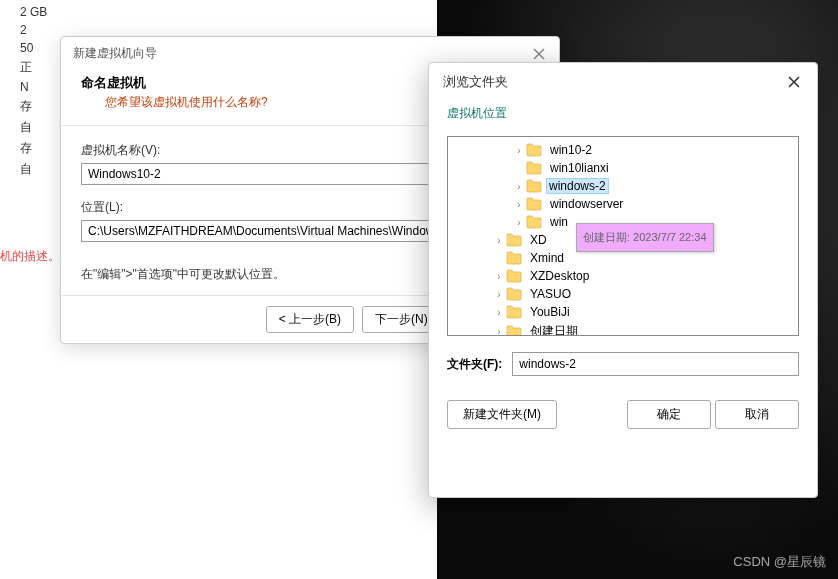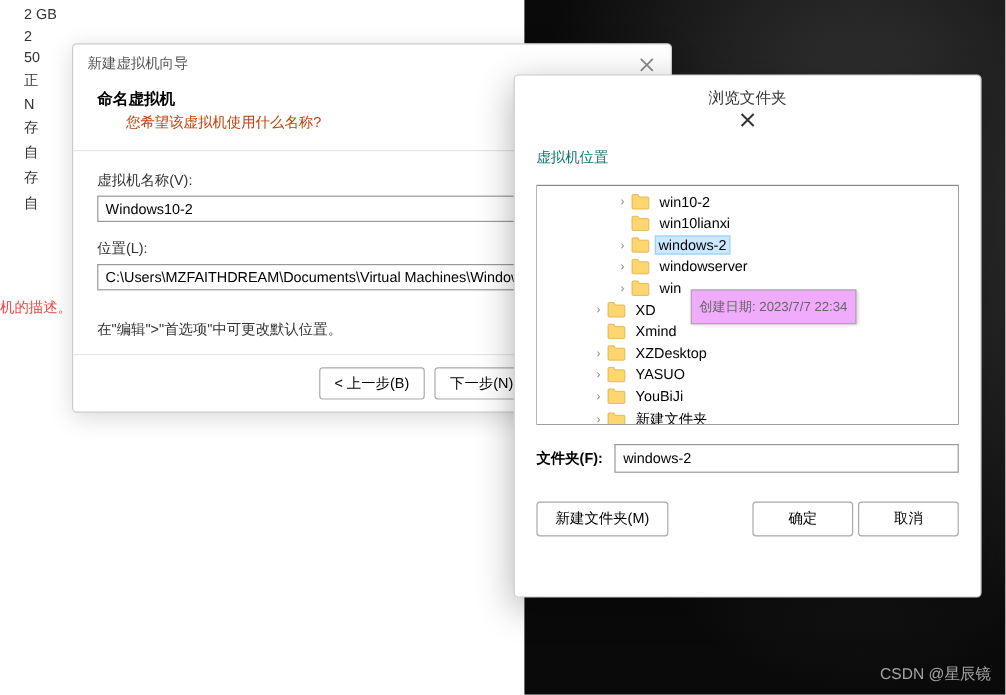--- a/index.html
+++ b/index.html
@@ -16,21 +16,21 @@
     .wizard-header h3 { font-size: 13px; font-weight: bold; color: #000; }
     .wizard-header p { font-size: 12px; color: #c2410c; margin-left: 24px; margin-top: 2px; }
     .wizard-body { padding: 16px 20px; font-size: 12px; color: #333; }
     .field-label { margin-bottom: 4px; }
     .field-input { width: 100%; border: 1px solid #999; padding: 3px 6px; font-size: 12px; margin-bottom: 14px; }
     .hint { margin-top: 10px; }
     .wizard-footer { position: absolute; bottom: 0; left: 0; right: 0; padding: 10px 14px; display: flex; justify-content: flex-end; gap: 8px; border-top: 1px solid #e5e5e5; }
     .btn { min-width: 86px; padding: 4px 12px; font-size: 12px; background: #fff; border: 1px solid #aaa; border-radius: 3px; cursor: pointer; }
     
     .browse { position: absolute; left: 428px; top: 62px; width: 390px; height: 436px; background: #fff; border: 1px solid #ccc; border-radius: 4px; box-shadow: 0 8px 30px rgba(0,0,0,0.3); display: flex; flex-direction: column; }
-    .browse-titlebar { display: flex; justify-content: space-between; align-items: center; padding: 10px 14px; flex-direction: column; }
+    .browse-titlebar { display: flex; justify-content: space-between; padding: 10px 14px; }
     .browse-titlebar span { font-size: 13px; color: #333; }
     .browse-close { width: 18px; height: 18px; cursor: pointer; display:flex; align-items:center; justify-content:center; }
     .browse-subtitle { padding: 4px 18px 10px 18px; font-size: 12px; color: #0f766e; }
     .tree-container { margin: 4px 18px 10px 18px; border: 1px solid #888; height: 200px; overflow: auto; background: #fff; position: relative; }
     .tree { padding: 4px 0; font-size: 12px; }
     .tree-item { display: flex; align-items: center; padding: 1px 4px; white-space: nowrap; position: relative; }
     .tree-item.selected .label-wrap { background: #cce8ff; border: 1px solid #99d1ff; padding: 0 2px; }
     .label-wrap { padding: 0 3px; border: 1px solid transparent; }
     .chev { width: 14px; display: inline-flex; justify-content: center; color: #888; cursor: pointer; font-size: 10px; }
     .chev.empty { visibility: hidden; }
@@ -172,21 +172,21 @@
           <span class="folder-icon"><svg viewBox="0 0 16 14">
               <path d="M1 3 L1 12 Q1 13 2 13 L14 13 Q15 13 15 12 L15 4 Q15 3 14 3 L7 3 L6 1 L2 1 Q1 1 1 2 Z" fill="#ffd66e" stroke="#d9a43a" stroke-width="0.6"></path>
             </svg></span>
           <span class="label-wrap">YouBiJi</span>
         </div>
         <div class="tree-item" style="padding-left: 44px;">
           <span class="chev">›</span>
           <span class="folder-icon"><svg viewBox="0 0 16 14">
               <path d="M1 3 L1 12 Q1 13 2 13 L14 13 Q15 13 15 12 L15 4 Q15 3 14 3 L7 3 L6 1 L2 1 Q1 1 1 2 Z" fill="#ffd66e" stroke="#d9a43a" stroke-width="0.6"></path>
             </svg></span>
-          <span class="label-wrap">新建文件夹</span>
+          <span class="label-wrap">创建日期</span>
         </div>
       </div>
     <div class="tooltip">创建日期: 2023/7/7 22:34</div>
   </div>
   <div class="folder-row">
     <label>文件夹(F):</label>
     <input type="text" value="windows-2" style="">
   </div>
   <div class="browse-footer">
     <button class="btn newf">新建文件夹(M)</button>

